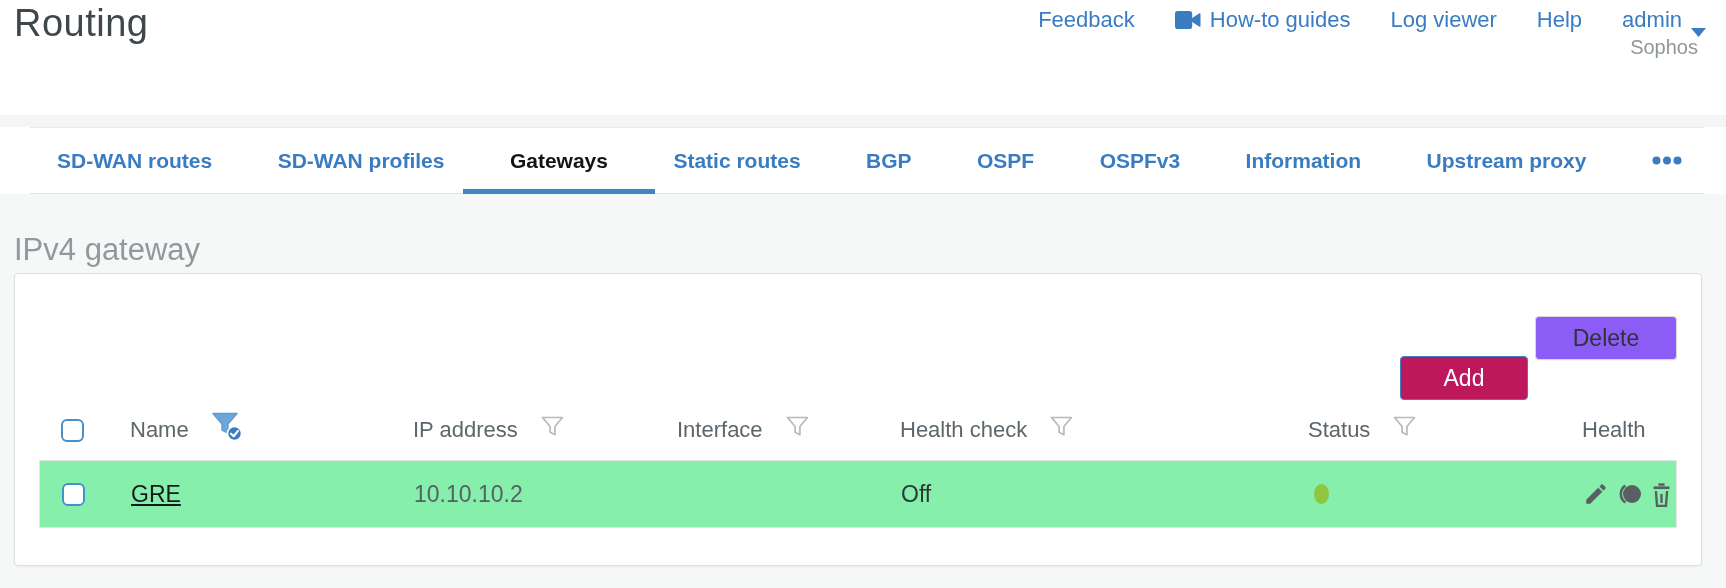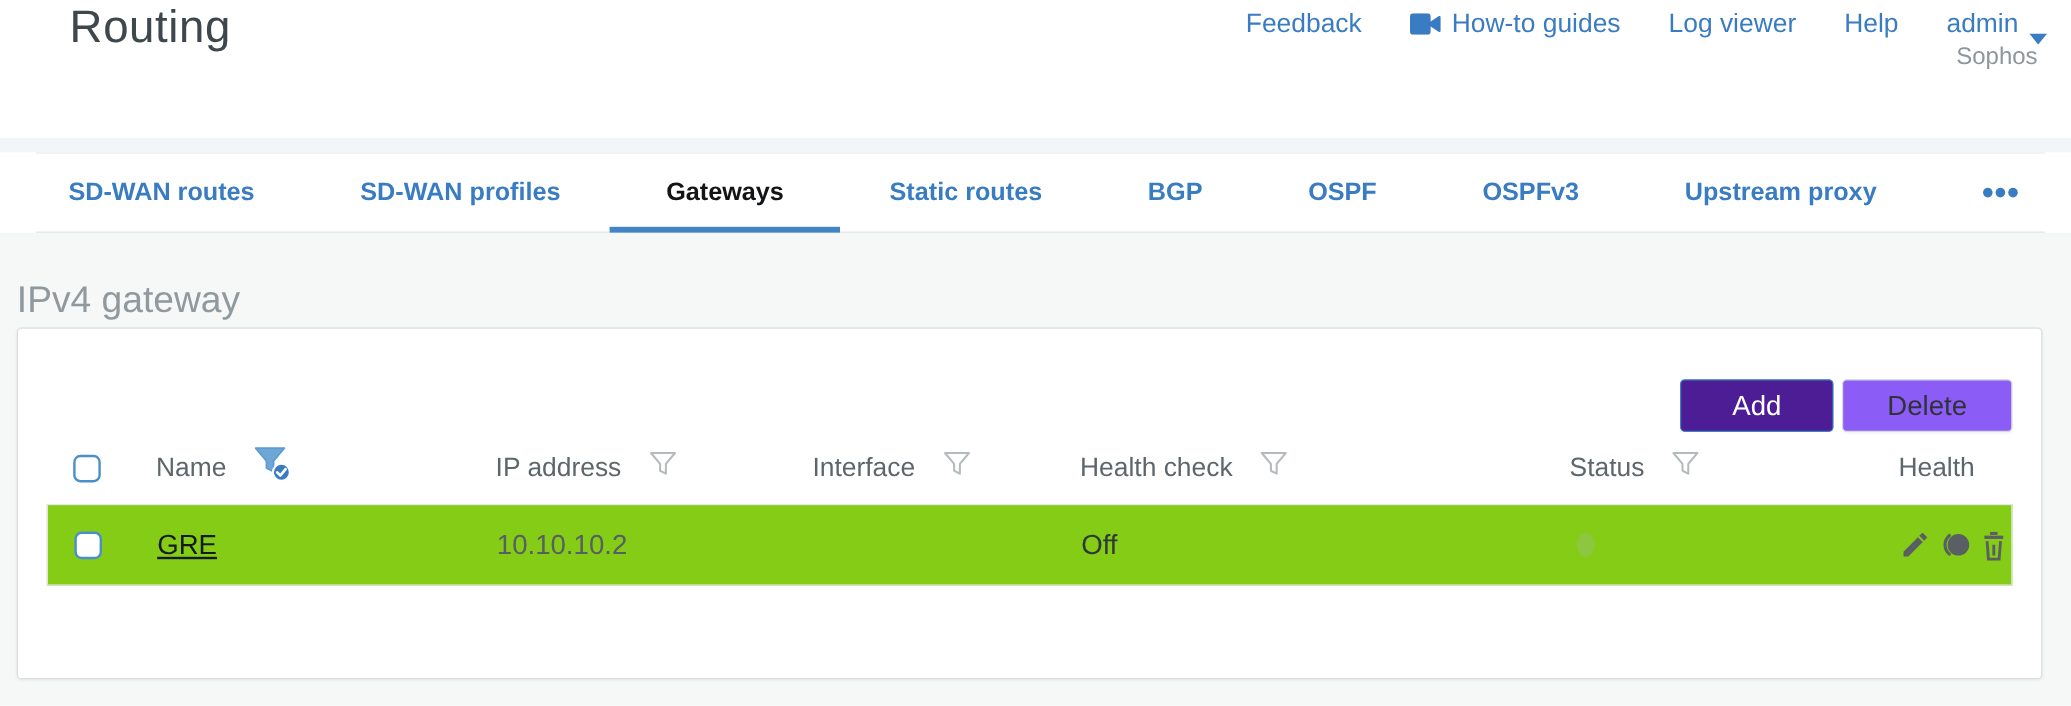--- a/index.html
+++ b/index.html
@@ -1,20 +1,20 @@
 <!DOCTYPE html>
 <html><head>
 <meta charset="utf-8">
 <style>
   * { box-sizing: border-box; margin: 0; padding: 0; }
   html,body { width:1726px; height:588px; overflow:hidden; }
   body { font-family:"Liberation Sans","DejaVu Sans",sans-serif; background:#ffffff; position:relative; }
 
   
-  .top-header { position:relative; height:115px; background:#ffffff;margin-left:44px; }
+  .top-header { position:relative; height:115px; background:#ffffff; }
   .page-title { position:absolute; left:14px; top:2px; font-size:38px; font-weight:400; color:#3e474c; letter-spacing:.5px; }
   .header-nav { position:absolute; top:7px; right:20px; display:flex; align-items:center; gap:40px; }
   .header-link { color:#3a7cc2; font-size:22px; text-decoration:none; display:flex; align-items:center; gap:9px; cursor:pointer; white-space:nowrap; }
   .brand { position:absolute; top:36px; right:28px; color:#8d969a; font-size:20px; }
   .caret-down { width:15px; height:9px; margin-top:3px; }
 
   .header-strip { height:12px; background:#f4f5f6; }
 
   
   .tab-bar { height:67px; background:#ffffff; border-top:1px solid #e9e9e9; border-bottom:1px solid #e2e2e2;
@@ -26,27 +26,27 @@
   .tab-more { display:flex; align-items:center; cursor:pointer; }
 
   
   .content { position:absolute; top:194px; left:0; right:0; bottom:0; background:#f6f7f7;padding-left:20px; }
   .section-title { position:absolute; left:14px; top:38px; font-size:31px; font-weight:400; color:#90999d; }
   .card { position:absolute; left:14px; top:79px; width:1688px; height:293px; background:#ffffff;
           border:1px solid #dcdedf; border-radius:4px; box-shadow:0 1px 2px rgba(0,0,0,.05); padding:0 24px; }
 
   .toolbar { margin-top:42px; display:flex; justify-content:flex-end; gap:7px; }
   .btn { height:44px; font-size:23px; border-radius:4px; cursor:pointer; font-family:inherit; }
-  .btn-primary { width:128px; background:#4c1d95; border:1px solid #3d80c4; color:#ffffff; }
+  .btn-primary { width:128px; background:#be185d; border:1px solid #3d80c4; color:#ffffff;margin-top:40px; }
   .btn-secondary { width:142px; background:#8b5cf6; border:1px solid #d6d8d9; color:#2f3336; box-shadow:0 1px 1px rgba(0,0,0,.04); }
 
   .grid { display:grid; grid-template-columns:91px 283px 264px 223px 408px 235px 1fr; align-items:center; }
   .thead { height:60px; }
   .th { display:flex; align-items:center; gap:23px; font-size:22px; color:#5d666b; }
-  .trow { height:68px; border:1px solid #e2e4e5; background:#84cc16; font-size:23px; color:#565f64; }
+  .trow { height:68px; border:1px solid #e2e4e5; background:#86efac; font-size:23px; color:#565f64; }
 
   .checkbox { width:23px; height:23px; margin-left:22px; border:2.5px solid #4a90c8; border-radius:6px; background:#ffffff; cursor:pointer; }
   .funnel { cursor:pointer; flex:none; }
   .name-link { color:#17191b; text-decoration:underline; cursor:pointer; font-size:23px; }
   .cell-health { color:#2f373b; }
   .status-dot { width:15px; height:20px; border-radius:50%; background:#8dc63f; margin-left:5px; }
   .manage-cell { display:flex; align-items:center; gap:6px; padding-left:39px; }
   .manage-cell .icon-btn { cursor:pointer; display:flex; align-items:center; }
   .th.manage-h { padding-left:39px; }
 </style>
@@ -88,20 +88,21 @@
 <div class="header-strip"></div>
 
 <nav class="tab-bar">
   <div class="tab">SD-WAN routes</div>
   <div class="tab">SD-WAN profiles</div>
   <div class="tab active">Gateways</div>
   <div class="tab">Static routes</div>
   <div class="tab">BGP</div>
   <div class="tab">OSPF</div>
   <div class="tab">OSPFv3</div>
+  <div class="tab">Information</div>
   <div class="tab">Upstream proxy</div>
   <div class="tab-more">
     <span style="display:flex;">
       <svg width="30" height="9" viewBox="0 0 30 9">
           <circle cx="4.5" cy="4.5" r="4" fill="#3a7cc2"></circle>
           <circle cx="15" cy="4.5" r="4" fill="#3a7cc2"></circle>
           <circle cx="25.5" cy="4.5" r="4" fill="#3a7cc2"></circle>
         </svg>
     </span>
   </div>

